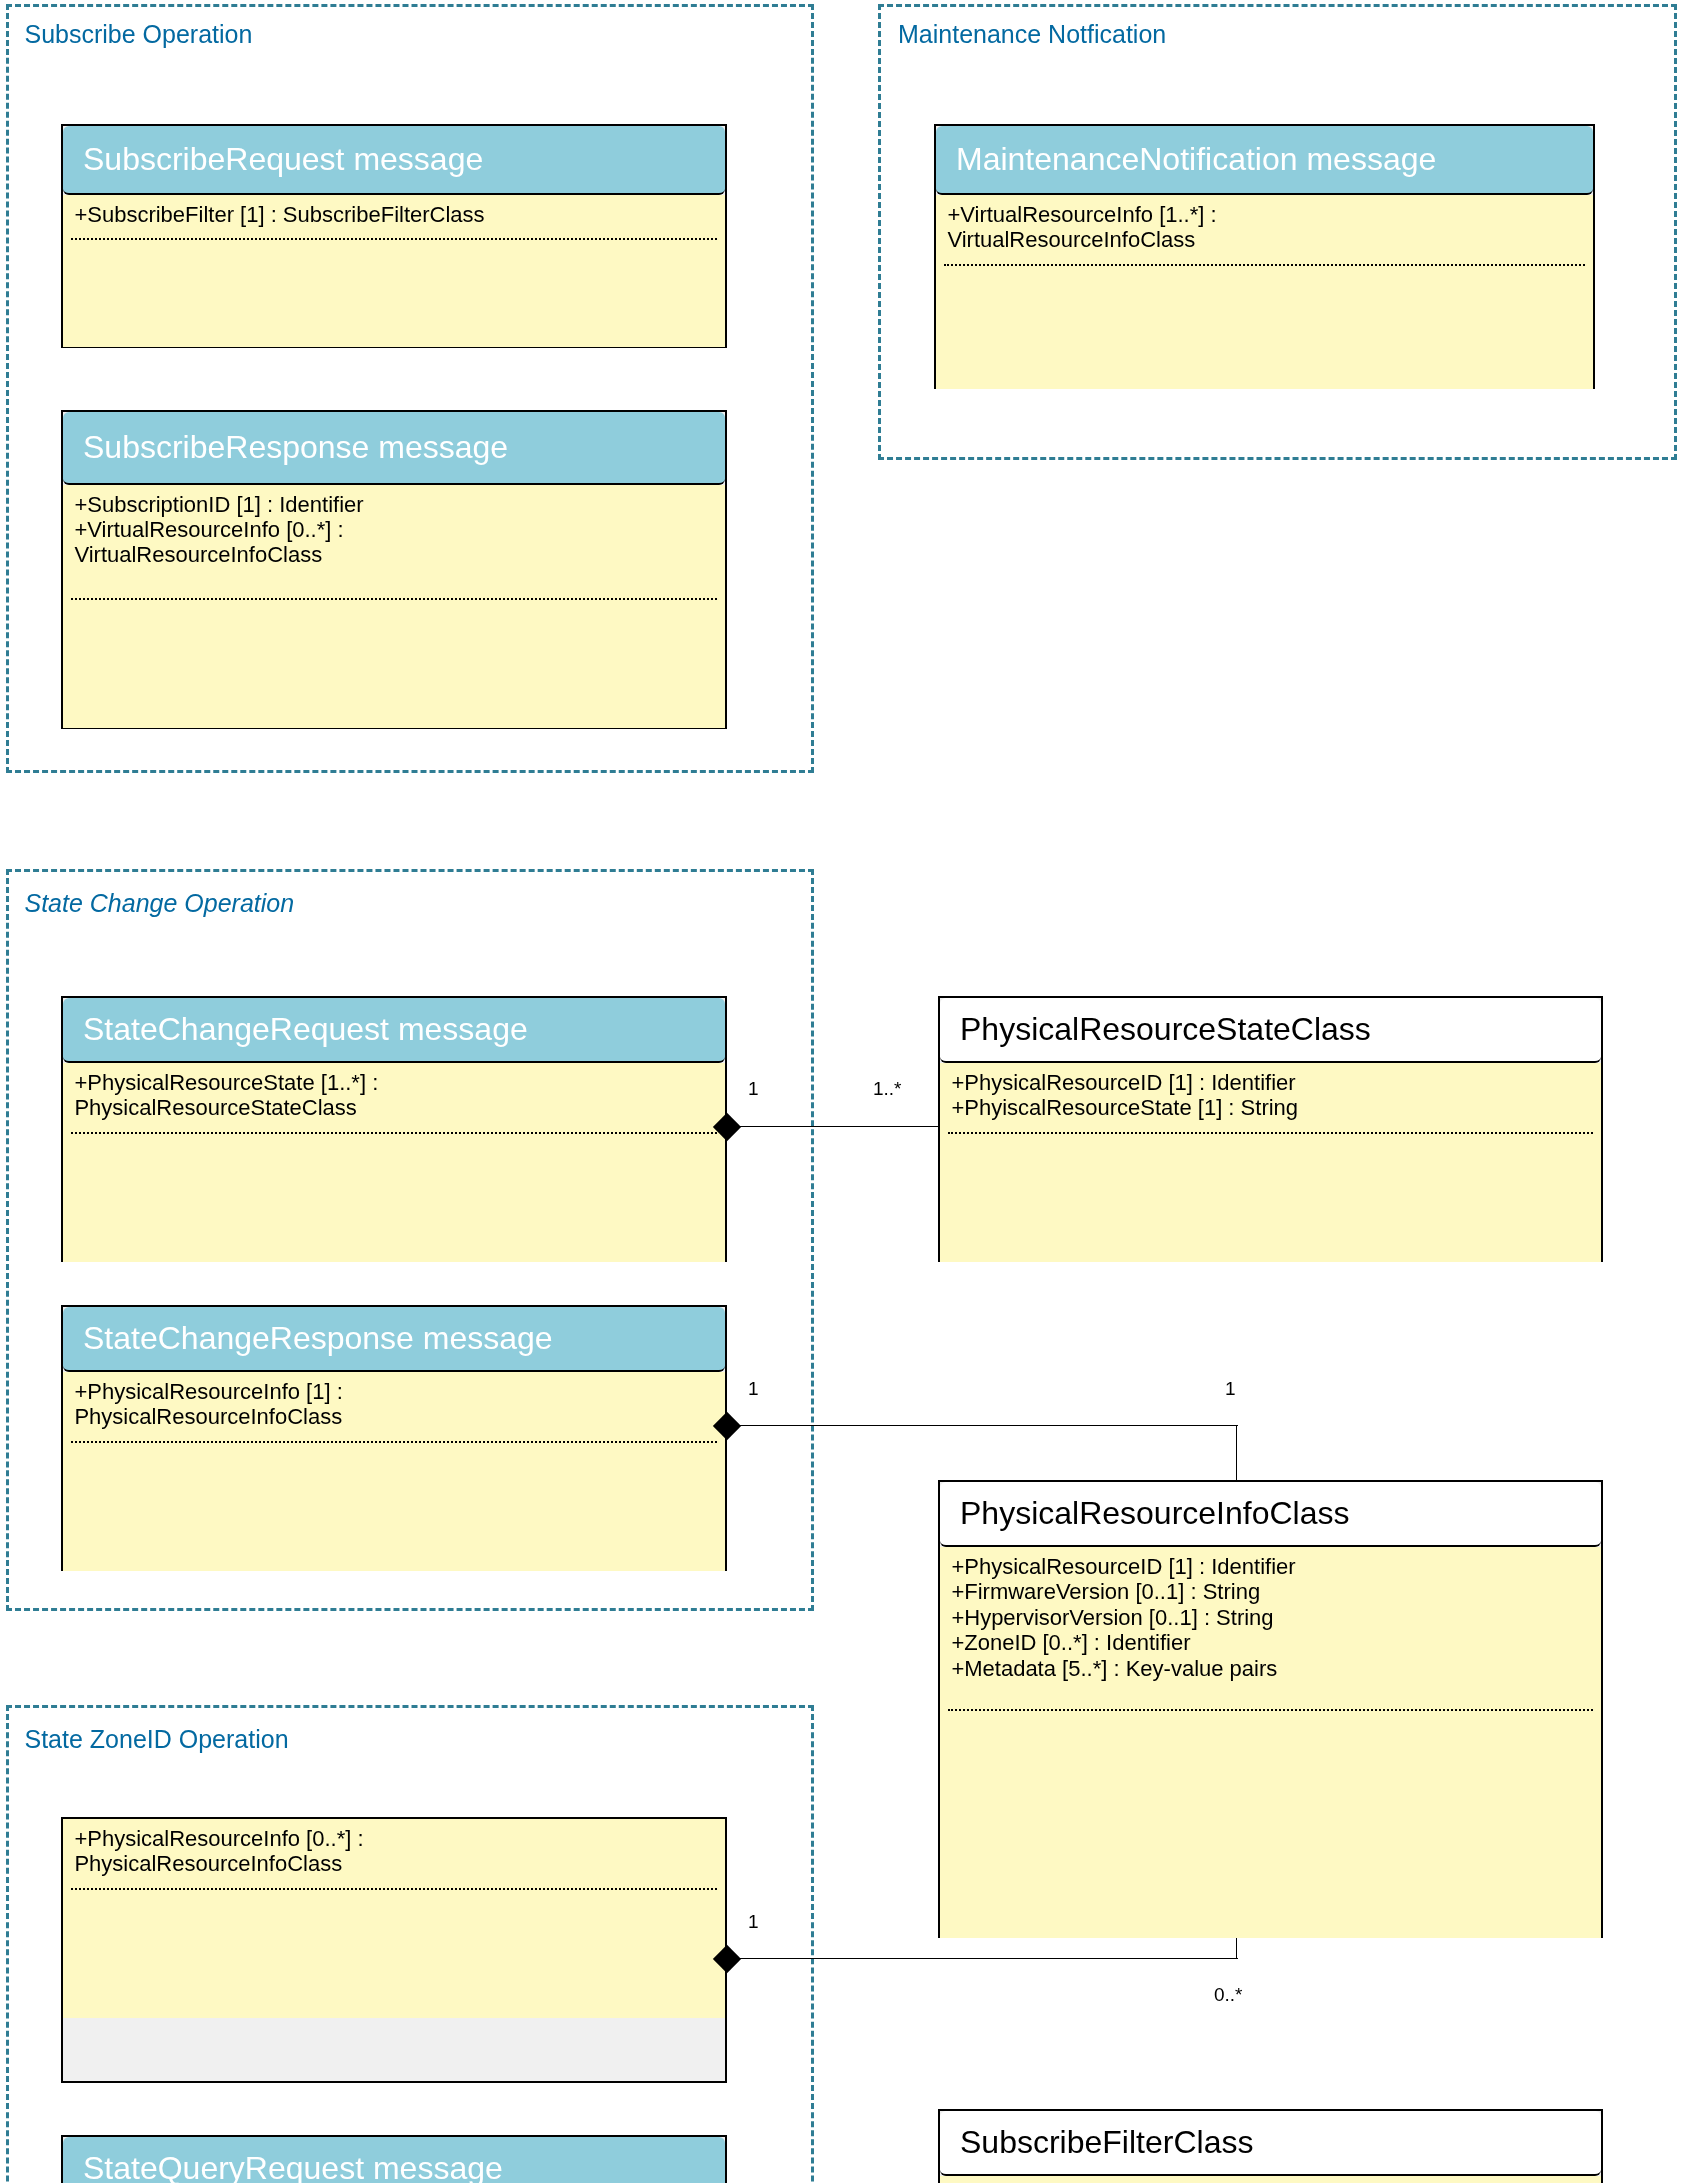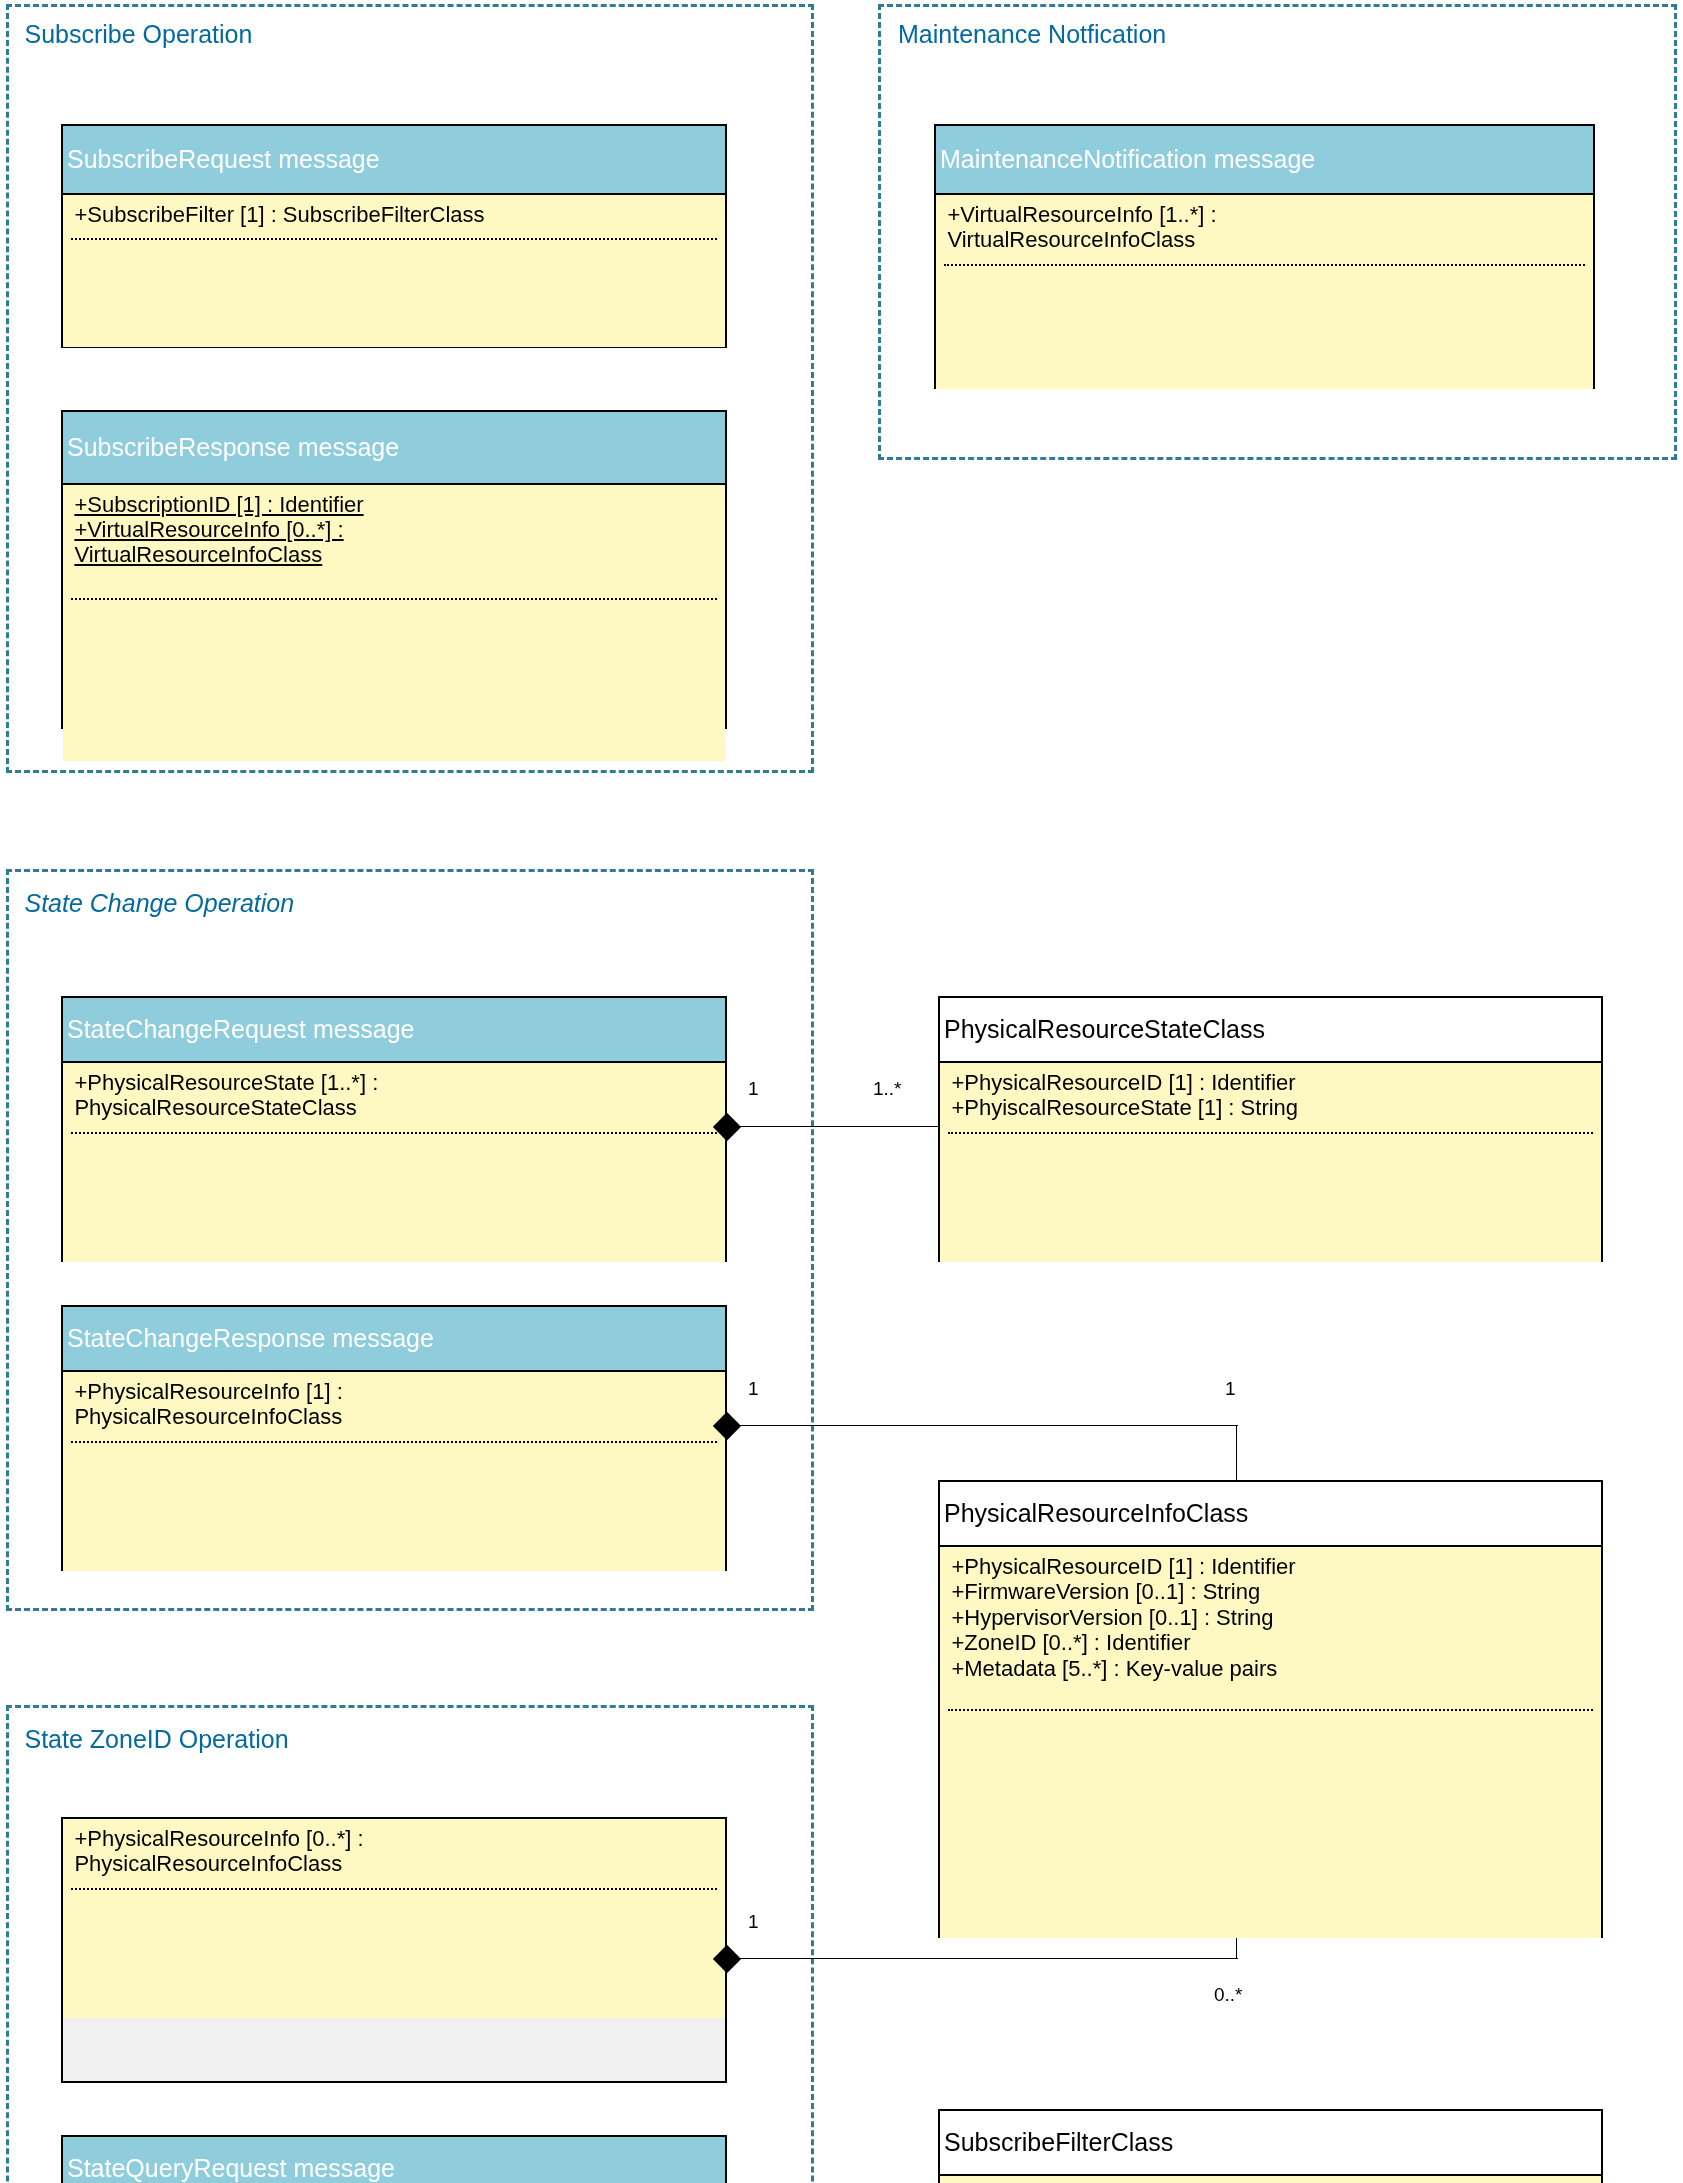--- a/index.html
+++ b/index.html
@@ -38,24 +38,25 @@
   .uml {
     position: absolute;
     box-sizing: border-box;
     border: 2.6px solid #000000;
     background: #F0F0F0;
   }
   .uml-head {
     box-sizing: border-box;
     display: flex;
     align-items: center;
-    padding-left: 4px;
-    font-size: 25px;
+    padding-left: 20px;
+    font-size: 32px;
     white-space: nowrap;
     overflow: hidden;
+    border-radius: 6px;
   }
   .uml-head.msg {
     background: #8FCDDC;
     color: #ffffff;
     border-bottom: 2.6px solid #000000;
   }
   .uml-head.cls {
     background: #FFFFFF;
     color: #000000;
     border-bottom: 2.6px solid #000000;
@@ -114,21 +115,21 @@
   <div class="uml" style="left:61px; top:124px; width:666px; height:224px;">
     <div class="uml-head msg" style="height:69px;">SubscribeRequest message</div>
     <div class="uml-body" style="height:152px;">
       <div class="attr">+SubscribeFilter [1] : SubscribeFilterClass</div>
       <div class="sep" style="top:43px;"></div>
     </div>
   </div>
 
   <div class="uml" style="left:61px; top:410px; width:666px; height:319px;">
     <div class="uml-head msg" style="height:73px;">SubscribeResponse message</div>
-    <div class="uml-body" style="height:276px;text-decoration:underline;">
+    <div class="uml-body" style="height:243px;">
       <div class="attr">+SubscriptionID [1] : Identifier</div>
       <div class="attr">+VirtualResourceInfo [0..*] :
 VirtualResourceInfoClass</div>
       <div class="sep" style="top:113px;"></div>
     </div>
   </div>
 
   <div class="pkg" style="left:878px; top:4.4px; width:799px; height:456px;"></div>
   <div class="pkg-title" style="left:898px; top:22px;">Maintenance Notfication</div>
 

